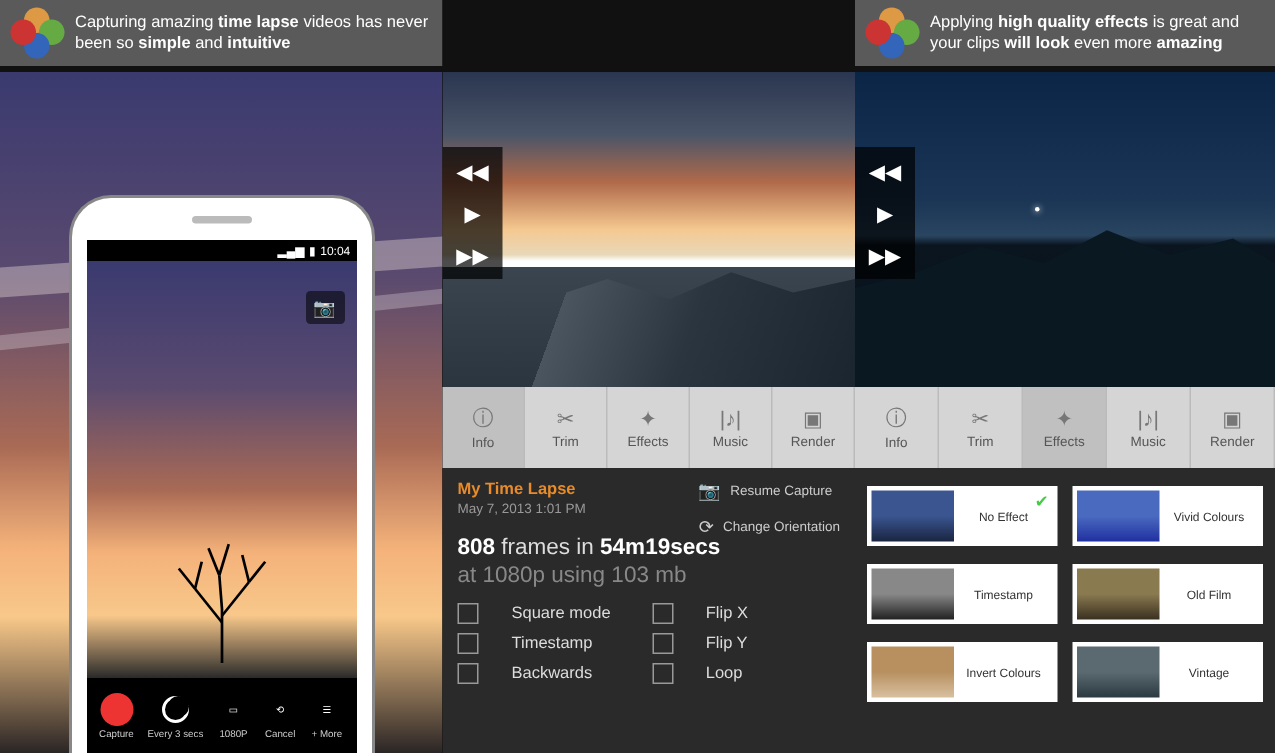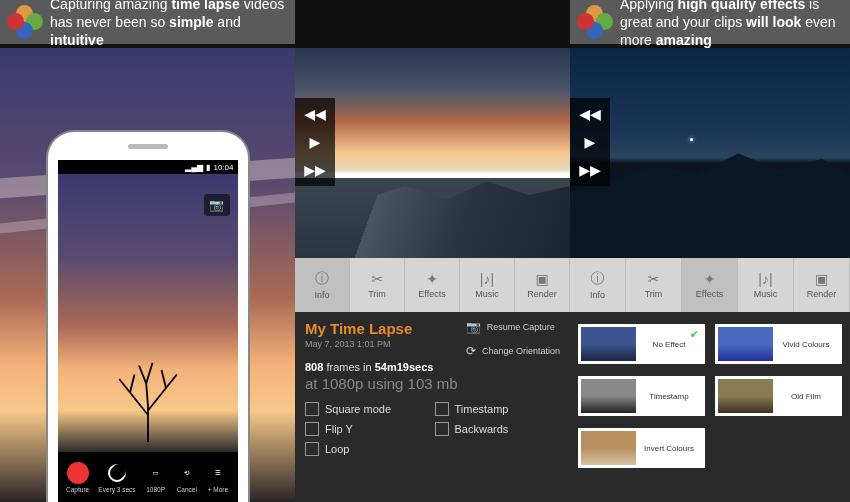--- a/index.html
+++ b/index.html
@@ -3,21 +3,21 @@
 <meta charset="utf-8">
 <style>
   * { margin: 0; padding: 0; box-sizing: border-box; }
   body { width: 850px; height: 502px; background: #111; font-family: Arial, sans-serif; overflow: hidden; display: flex; }
   .panel { position: relative; height: 502px; overflow: hidden; }
   .panel1 { width: 295px; }
   .panel2 { width: 275px; }
   .panel3 { width: 280px; }
 
   
-  .banner { position: absolute; top: 0; left: 0; right: 0; height: 44px; background: #5a5a5a; display: flex; align-items: center; padding: 4px 8px; color: #fff; font-size: 14px; line-height: 1.3; }
+  .banner { position: absolute; top: 0; left: 0; right: 0; height: 44px; background: #5a5a5a; display: flex; align-items: center; padding: 4px 8px; color: #fff; font-size: 11px; line-height: 1.3; }
   .logo { width: 34px; height: 34px; margin-right: 8px; position: relative; flex-shrink: 0; }
   .logo-seg { position: absolute; width: 17px; height: 17px; border-radius: 50%; }
   .ls-r { background: #d94; top: 0; left: 8px; }
   .ls-g { background: #6a4; top: 8px; left: 18px; }
   .ls-b { background: #36b; top: 17px; left: 8px; }
   .ls-o { background: #c33; top: 8px; left: -1px; }
   .banner b { font-weight: bold; }
 
   
   .sky1 { position: absolute; top: 48px; left: 0; right: 0; bottom: 0;
@@ -51,30 +51,30 @@
     clip-path: polygon(0 100%, 0 60%, 20% 40%, 40% 20%, 55% 35%, 70% 15%, 85% 30%, 100% 20%, 100% 100%); }
   .play-ctrl { position: absolute; left: 0; top: 50px; width: 40px; background: rgba(0,0,0,0.7); padding: 8px 0; display: flex; flex-direction: column; align-items: center; gap: 12px; }
   .play-ctrl span { color: #fff; font-size: 14px; }
 
   .tabstrip { position: absolute; top: 258px; left: 0; right: 0; height: 54px; background: #d5d5d5; display: flex; }
   .tab { flex: 1; display: flex; flex-direction: column; align-items: center; justify-content: center; font-size: 9px; color: #555; border-right: 1px solid #bbb; gap: 2px; }
   .tab.active { background: #c0c0c0; }
   .tab-ico { font-size: 14px; color: #777; }
 
   .info-sec { position: absolute; top: 312px; left: 0; right: 0; bottom: 0; background: #2a2a2a; color: #ddd; padding: 8px 10px; font-size: 11px; }
-  .title-row { color: #e88b2a; font-size: 15px; font-weight: bold; margin-bottom: 2px; }
+  .title-row { color: #e88b2a; font-size: 11px; font-weight: bold; margin-bottom: 2px; }
   .date-row { color: #999; font-size: 9px; margin-bottom: 8px; }
-  .stat-row { font-size: 11px; margin-bottom: 2px; margin-top: 12px; }
+  .stat-row { font-size: 15px; margin-bottom: 2px; margin-top: 12px; }
   .stat-row b { color: #fff; font-weight: bold; }
   .sub-row { color: #888; font-size: 15px; margin-bottom: 10px; }
   .side-opts { position: absolute; right: 10px; top: 8px; font-size: 9px; color: #ccc; }
   .side-opt { display: flex; align-items: center; gap: 6px; margin-bottom: 10px; }
   .side-ico { font-size: 12px; }
   .chk-grid { display: grid; grid-template-columns: 1fr 1fr; gap: 6px 4px; }
-  .chk { display: flex; align-items: center; gap: 6px; font-size: 11px; color: #ddd; }
+  .chk { display: flex; align-items: center; gap: 22px; font-size: 11px; color: #ddd; }
   .chk-box { width: 14px; height: 14px; border: 1.5px solid #999; }
 
   
   .video-area3 { position: absolute; top: 48px; left: 0; right: 0; height: 210px; background: #000; }
   .night-sky { position: absolute; inset: 0;
     background: linear-gradient(to bottom, #0a2545 0%, #1a3555 40%, #2a4560 52%, #0a1520 55%, #05101a 100%); }
   .night-sky::after { content:""; position:absolute; bottom:0; left:0; right:0; height: 110px;
     background: #0a1822;
     clip-path: polygon(0 100%, 0 40%, 15% 30%, 30% 15%, 45% 25%, 60% 5%, 75% 20%, 90% 10%, 100% 25%, 100% 100%); }
   .star { position: absolute; width: 3px; height: 3px; background: #fff; border-radius: 50%; top: 90px; left: 120px; box-shadow: 0 0 4px #fff; }
@@ -213,20 +213,24 @@
       <b>808</b> <span>frames in</span> <b>54m19secs</b>
     </div>
     <div class="sub-row">at 1080p using 103 mb</div>
     <div class="chk-grid" id="chkgrid">
         <div class="chk">
           <div class="chk-box"></div>
           <span>Square mode</span>
         </div>
         <div class="chk">
           <div class="chk-box"></div>
+          <span>Flip X</span>
+        </div>
+        <div class="chk">
+          <div class="chk-box"></div>
           <span>Timestamp</span>
         </div>
         <div class="chk">
           <div class="chk-box"></div>
           <span>Flip Y</span>
         </div>
         <div class="chk">
           <div class="chk-box"></div>
           <span>Backwards</span>
         </div>
@@ -295,15 +299,19 @@
           <span class="fx-label">Timestamp</span>
         </div>
         <div class="fx-card">
           <div class="fx-thumb th-old"></div>
           <span class="fx-label">Old Film</span>
         </div>
         <div class="fx-card">
           <div class="fx-thumb th-invert"></div>
           <span class="fx-label">Invert Colours</span>
         </div>
+        <div class="fx-card">
+          <div class="fx-thumb th-vintage"></div>
+          <span class="fx-label">Vintage</span>
+        </div>
       </div>
   </div>
 </div>
 
 </body></html>

